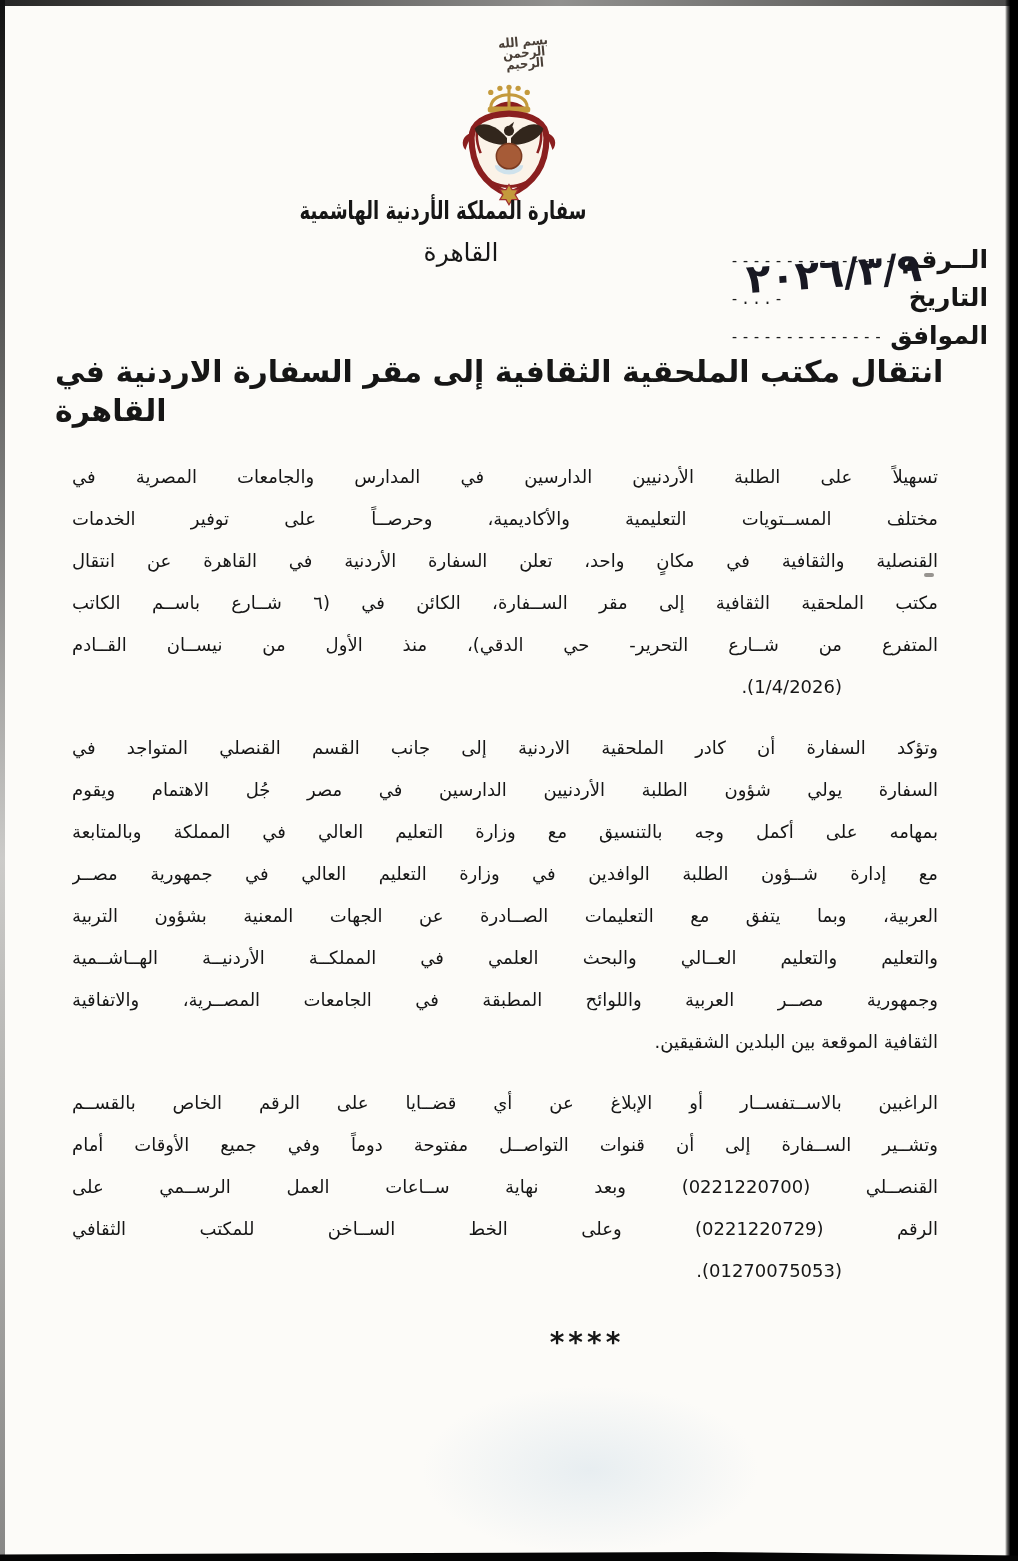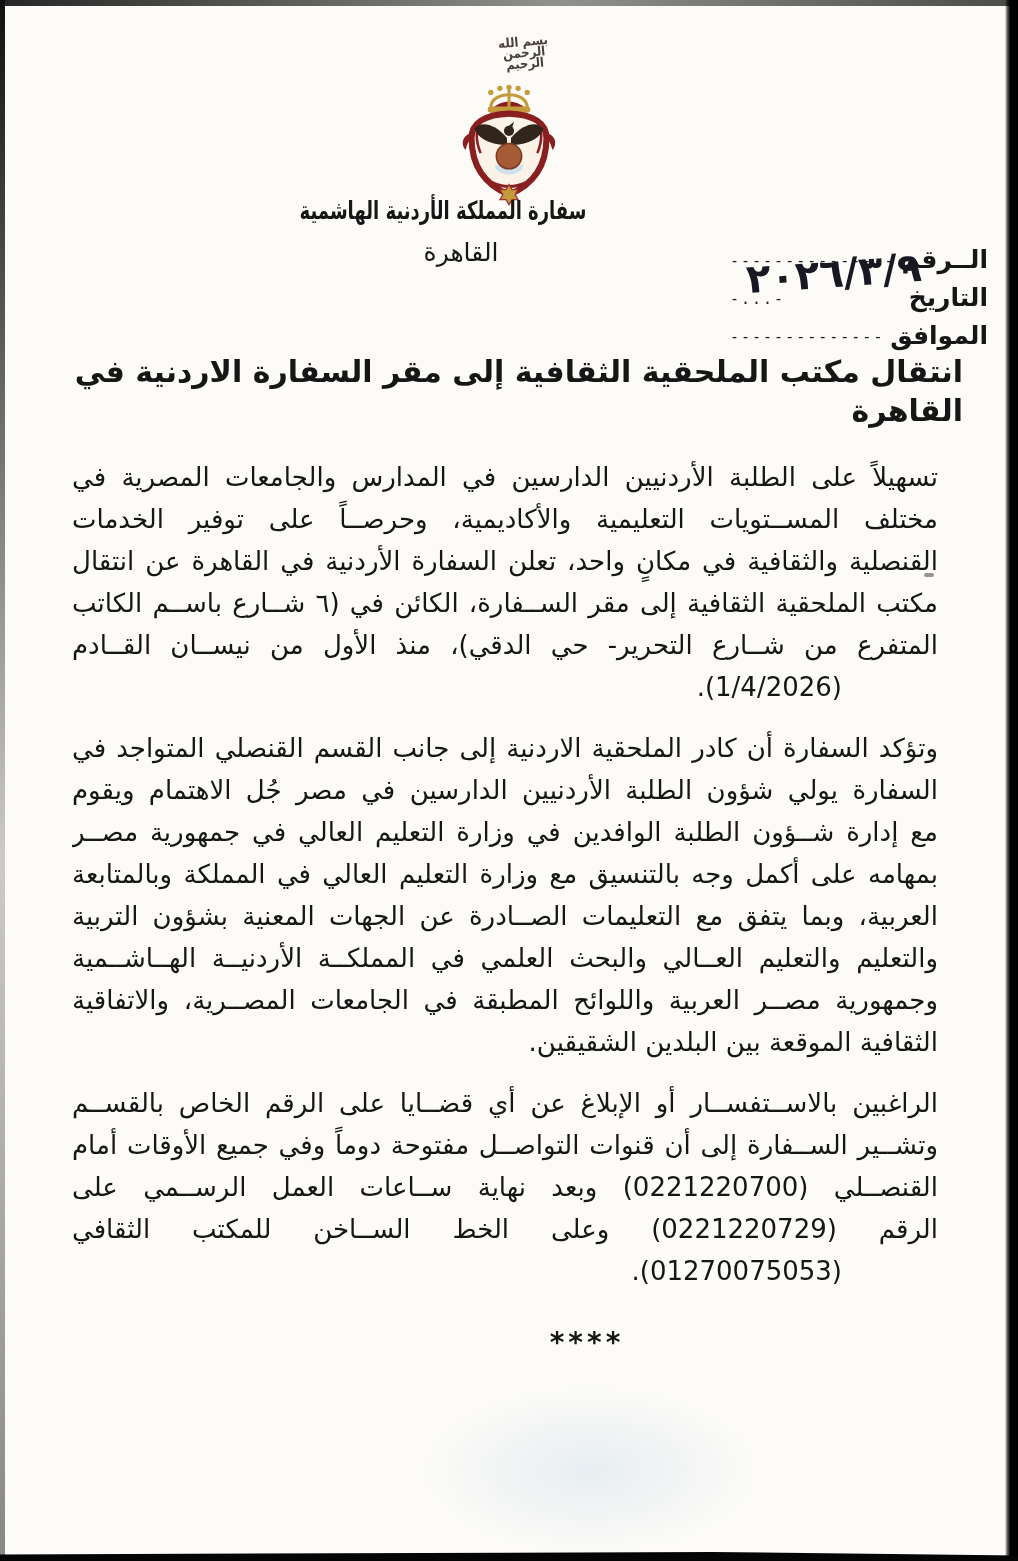--- a/index.html
+++ b/index.html
@@ -40,22 +40,22 @@
   
   .fields{position:absolute;top:240px;right:30px;width:258px;direction:rtl;}
   .field-row{display:flex;align-items:center;height:38px;gap:8px;}
   .field-label{font-size:25px;font-weight:bold;white-space:nowrap;min-width:58px;text-align:right;}
   .field-dashes{flex:1;direction:ltr;text-align:left;overflow:hidden;white-space:nowrap;
     font-family:"DejaVu Sans Mono",monospace;font-size:15px;letter-spacing:2px;color:#1c1c1c;padding-top:4px;}
   .handwritten-date{position:absolute;top:250px;right:96px;font-size:40px;color:#181822;
     direction:ltr;letter-spacing:3px;transform:rotate(-4deg);font-weight:bold;white-space:nowrap;}
 
   
-  .doc-title{margin:4px 55px 26px;text-align:right;font-size:30px;font-weight:bold;line-height:39px;position:relative;z-index:2;}
-  .doc-body{margin:0 80px 0 72px;font-size:26px;line-height:42px;position:relative;z-index:2;}
+  .doc-title{margin:4px 55px 26px;text-align:left;font-size:30px;font-weight:bold;line-height:39px;position:relative;z-index:2;}
+  .doc-body{margin:0 80px 0 72px;font-size:18px;line-height:42px;position:relative;z-index:2;}
   .para{margin:0;}
   .para + .para{margin-top:19px;}
   .line{height:42px;overflow:hidden;text-align:justify;text-align-last:justify;}
   .line.last{text-align:right;text-align-last:right;}
   .line.num{text-align:right;text-align-last:right;padding-left:0;padding-right:96px;}
   .footer-stars{margin-top:34px;text-align:center;font-size:28px;letter-spacing:4px;font-weight:bold;
     transform:translateX(78px);direction:ltr;position:relative;z-index:2;}
 </style>
 </head>
 <body>
@@ -131,22 +131,22 @@
       <div class="line">تسهيلاً على الطلبة الأردنيين الدارسين في المدارس والجامعات المصرية في</div>
       <div class="line">مختلف المســتويات التعليمية والأكاديمية، وحرصــاً على توفير الخدمات</div>
       <div class="line">القنصلية والثقافية في مكانٍ واحد، تعلن السفارة الأردنية في القاهرة عن انتقال</div>
       <div class="line">مكتب الملحقية الثقافية إلى مقر الســفارة، الكائن في (٦ شــارع باســم الكاتب</div>
       <div class="line">المتفرع من شــارع التحرير- حي الدقي)، منذ الأول من نيســان القــادم</div>
       <div class="line last num">(1/4/2026).</div>
     </div>
     <div class="para">
       <div class="line">وتؤكد السفارة أن كادر الملحقية الاردنية إلى جانب القسم القنصلي المتواجد في</div>
       <div class="line">السفارة يولي شؤون الطلبة الأردنيين الدارسين في مصر جُل الاهتمام ويقوم</div>
+      <div class="line">بمهامه على أكمل وجه بالتنسيق مع وزارة التعليم العالي في المملكة وبالمتابعة</div>
       <div class="line">مع إدارة شــؤون الطلبة الوافدين في وزارة التعليم العالي في جمهورية مصــر</div>
-      <div class="line">بمهامه على أكمل وجه بالتنسيق مع وزارة التعليم العالي في المملكة وبالمتابعة</div>
       <div class="line">العربية، وبما يتفق مع التعليمات الصــادرة عن الجهات المعنية بشؤون التربية</div>
       <div class="line">والتعليم والتعليم العــالي والبحث العلمي في المملكــة الأردنيــة الهــاشــمية</div>
       <div class="line">وجمهورية مصــر العربية واللوائح المطبقة في الجامعات المصــرية، والاتفاقية</div>
       <div class="line last">الثقافية الموقعة بين البلدين الشقيقين.</div>
     </div>
     <div class="para">
       <div class="line">الراغبين بالاســتفســار أو الإبلاغ عن أي قضــايا على الرقم الخاص بالقســم</div>
       <div class="line">وتشــير الســفارة إلى أن قنوات التواصــل مفتوحة دوماً وفي جميع الأوقات أمام</div>
       <div class="line">القنصــلي (0221220700) وبعد نهاية ســاعات العمل الرســمي على</div>
       <div class="line">الرقم (0221220729) وعلى الخط الســاخن للمكتب الثقافي</div>

